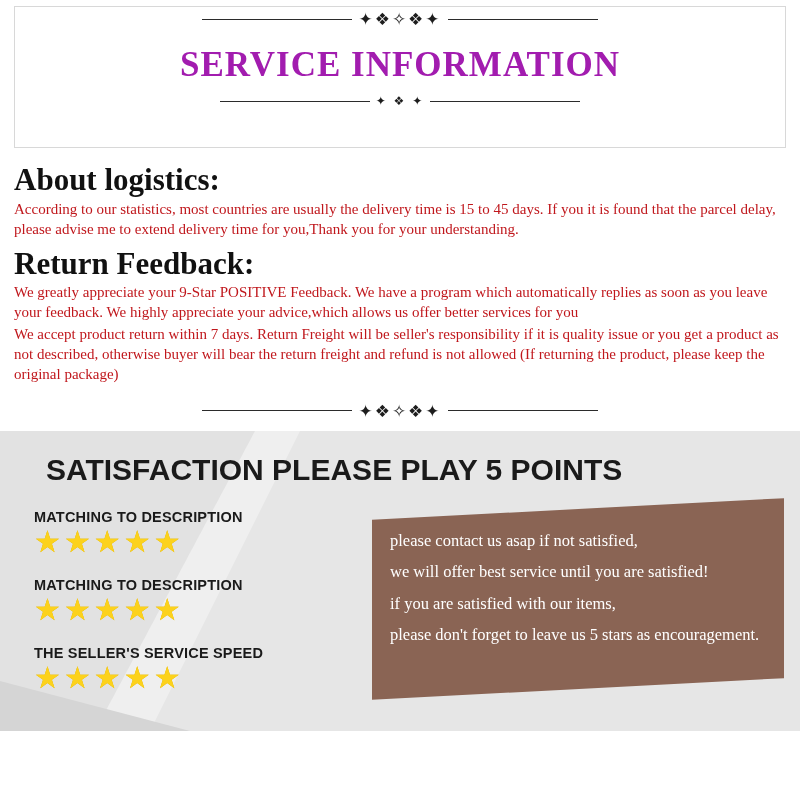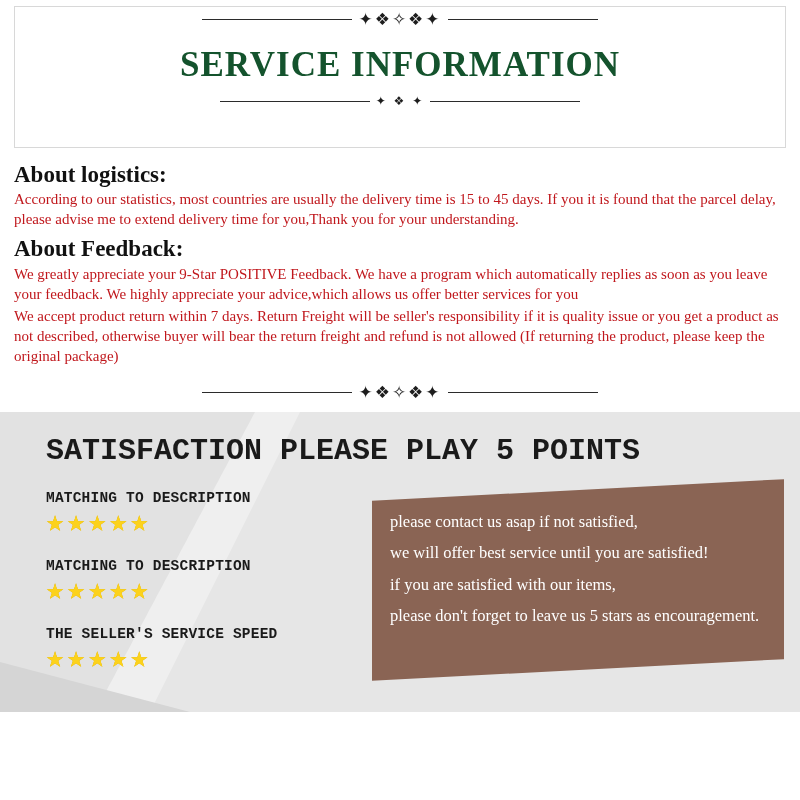--- a/index.html
+++ b/index.html
@@ -26,21 +26,21 @@
   .header-title {
     position: absolute;
     top: 38px;
     left: 0;
     right: 0;
     text-align: center;
     font-family: "Liberation Serif", serif;
     font-size: 35px;
     font-weight: bold;
     letter-spacing: 1px;
-    color: #14532d;
+    color: #a21caf;
   }
   .orn {
     position: absolute;
     left: 0;
     right: 0;
     text-align: center;
     color: #222;
     line-height: 1;
     user-select: none;
   }
@@ -65,21 +65,21 @@
     color: #1d1d1d;
   }
   .orn-glyph.small { font-size: 12px; }
 
   
   .content {
     margin: 14px 14px 0 14px;
   }
   .sec-title {
     font-family: "Liberation Serif", serif;
-    font-size: 23px;
+    font-size: 31px;
     font-weight: bold;
     color: #111111;
     margin: 6px 0 2px 0;
     line-height: 1.15;
   }
   .sec-body {
     font-family: "Liberation Serif", serif;
     font-size: 15px;
     color: #c0171c;
     line-height: 1.33;
@@ -103,30 +103,29 @@
     position: absolute;
     top: 0;
     left: 0;
     width: 100%;
     height: 100%;
   }
   .panel-title {
     position: absolute;
     top: 22px;
     left: 46px;
-    font-family: Liberation Mono, monospace;
+    font-family: Liberation Sans, sans-serif;
     font-size: 30px;
     font-weight: bold;
     color: #1a1a1a;
     letter-spacing: 0px;
   }
   .rating-block {
     position: absolute;
-    left: 46px;
-    font-family: Liberation Mono, monospace;
+    left: 34px;
   }
   .rating-label {
     font-size: 14.5px;
     font-weight: bold;
     color: #1a1a1a;
     letter-spacing: .2px;
     margin-bottom: 2px;
   }
   .stars {
     font-size: 30px;
@@ -176,21 +175,21 @@
 </div>
 
 <div class="content">
 
   <div>
     <div class="sec-title">About logistics:</div>
     <div class="sec-body">According to our statistics, most countries are usually the delivery time is 15 to 45 days. If you it is found that the parcel delay, please advise me to extend delivery time for you,Thank you for your understanding.</div>
   </div>
 
   <div>
-    <div class="sec-title">About Feedback:</div>
+    <div class="sec-title">Return Feedback:</div>
     <div class="sec-body">We greatly appreciate your 9-Star POSITIVE Feedback. We have a program which automatically replies as soon as you leave your feedback. We highly appreciate your advice,which allows us offer better services for you</div>
   </div>
 
   <div>
     <div class="sec-body">We accept product return within 7 days. Return Freight will be seller's responsibility if it is quality issue or you get a product as not described, otherwise buyer will bear the return freight and refund is not allowed (If returning the product, please keep the original package)</div>
   </div>
 
   <div class="divider">
     <div class="orn-row">
       <div class="orn-line"></div>

